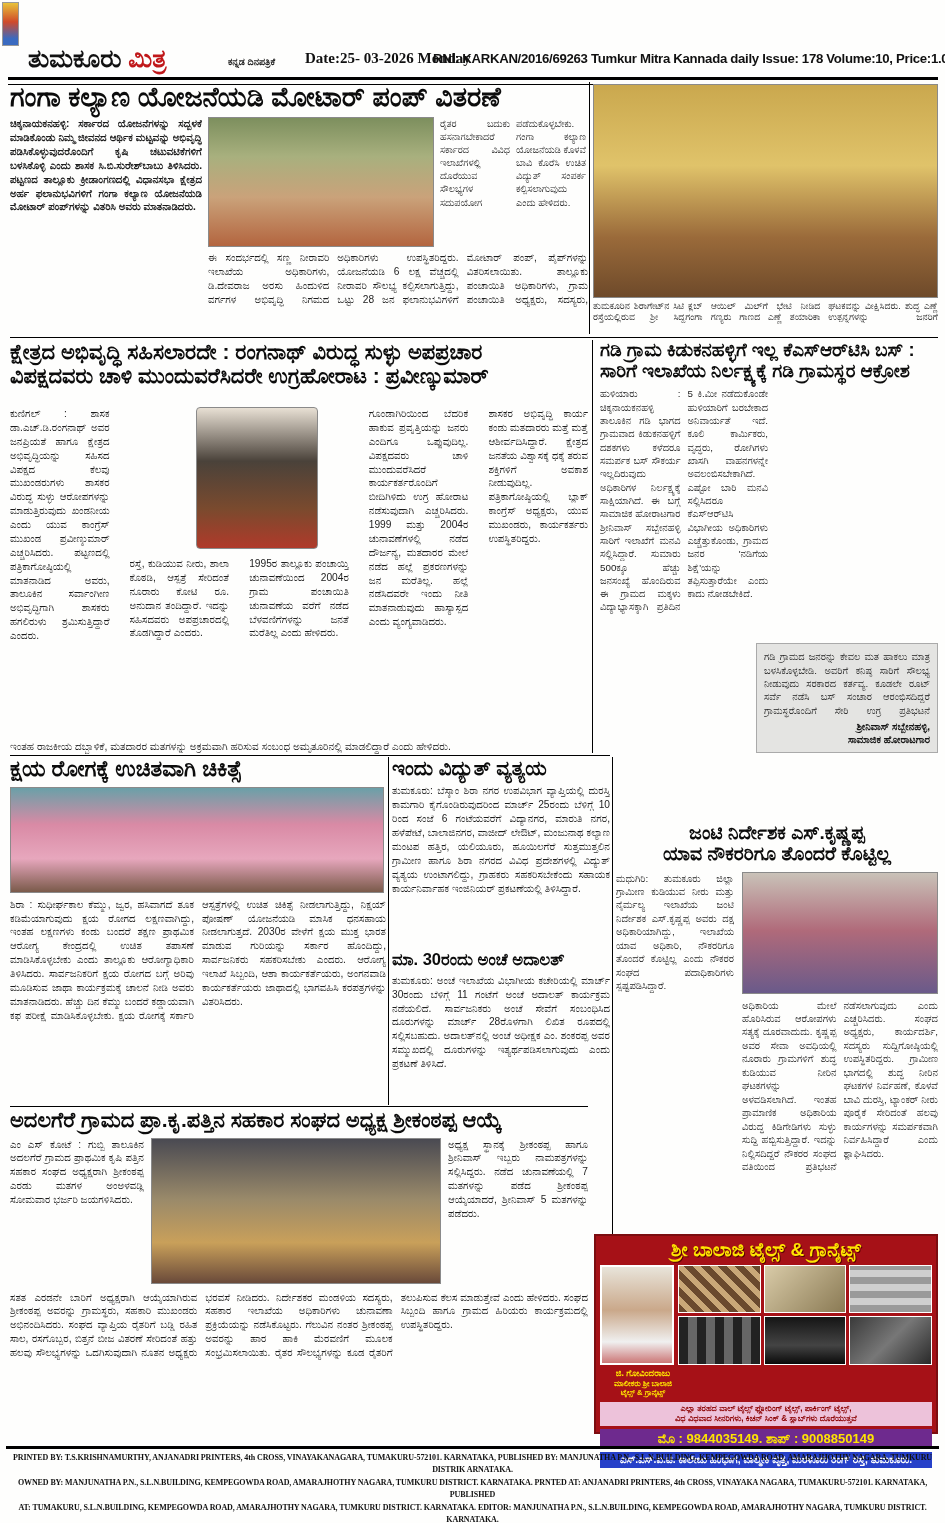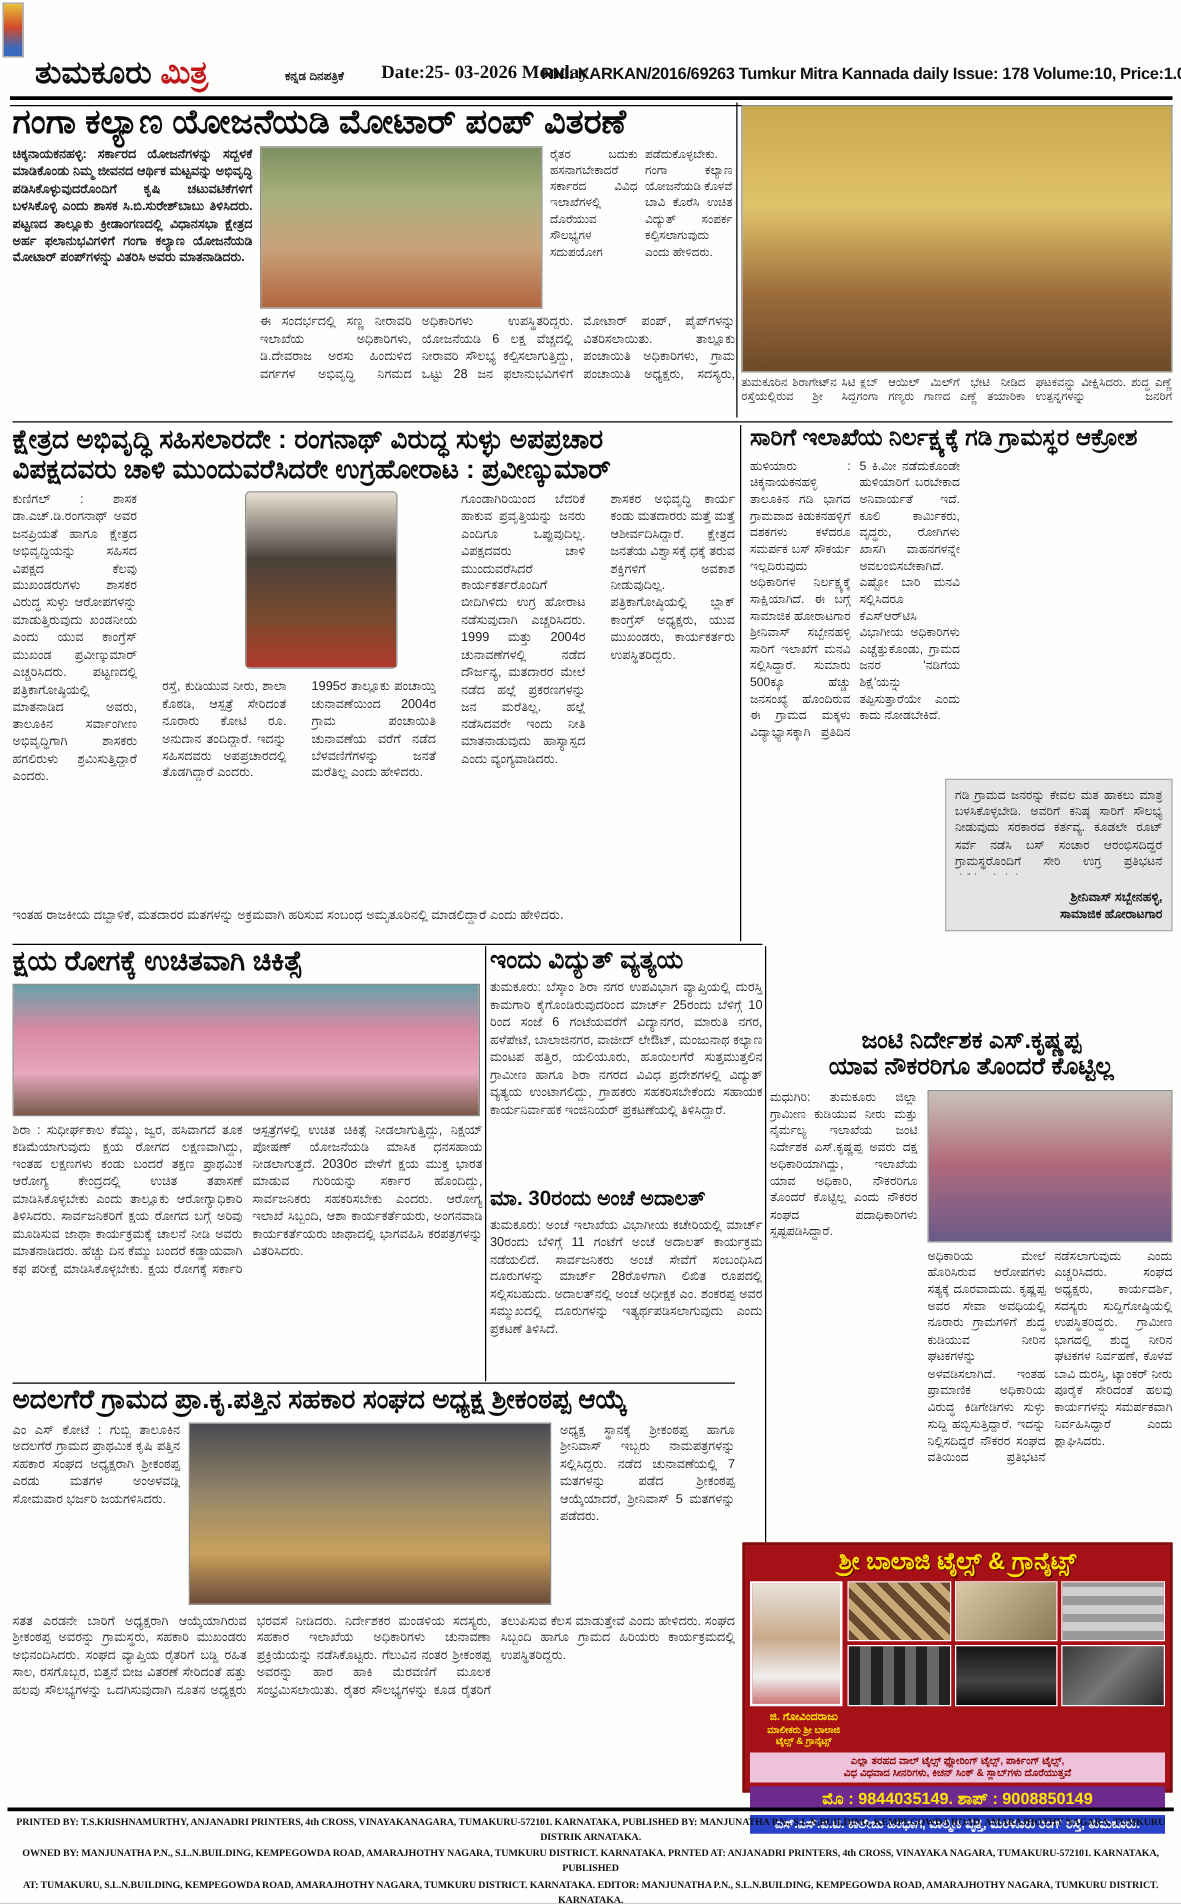--- a/index.html
+++ b/index.html
@@ -33,37 +33,37 @@
   .p1{width:226px;height:130px;background:linear-gradient(180deg,#7d8f5e 0%,#a8b07e 30%,#caa27a 62%,#b3653f 100%);}
   .a1col3{width:146px;height:130px;column-count:2;column-gap:6px;font-size:9.6px;}
   .a1below{margin-top:4px;height:68px;}
   .pright{position:absolute;left:593px;top:84px;width:345px;height:214px;
           background:linear-gradient(180deg,#caa84e 0%,#e0c36a 38%,#9a6a3a 72%,#6e4a2a 100%);}
   .cap1{position:absolute;left:593px;top:301px;width:345px;height:33px;font-size:9.3px;line-height:1.2;
         column-count:3;column-gap:8px;text-align:justify;color:#222;overflow:hidden;}
   
   .a2{position:absolute;left:10px;top:340px;width:578px;height:414px;}
   .a2 .h{font-size:21px;}
-  .a2body{position:relative;margin-top:6px;height:330px;display:flex;gap:20px;justify-content:flex-end;}
+  .a2body{position:relative;margin-top:20px;height:330px;display:flex;gap:20px;}
   .a2c{width:107px;height:100%;}
   .a2c.pad{padding-top:150px;box-sizing:border-box;}
   .p2{position:absolute;left:186px;top:0;width:122px;height:142px;
       background:linear-gradient(180deg,#e8e0d4 0%,#4a423a 38%,#7a4a2e 72%,#b03a2a 100%);border-radius:4px;}
   .a2close{margin-top:4px;font-size:10.4px;color:#1c1c1c;}
   
   .a3{position:absolute;left:592px;top:340px;width:346px;height:413px;border-left:1px solid #000;padding-left:7px;box-sizing:border-box;}
   .a3 .h{font-size:18.5px;}
   .a3body{display:flex;gap:8px;margin-top:6px;}
   .a3left{width:168px;height:250px;column-count:2;column-gap:7px;font-size:9.8px;}
   .a3right{width:156px;}
   .p3{width:156px;height:150px;background:linear-gradient(180deg,#ddd8cf 0%,#b9b1a4 55%,#8a8378 100%);}
   .a3rtxt{margin-top:4px;height:90px;font-size:9.8px;}
   .a3box{margin-top:6px;margin-left:auto;width:182px;background:#e4e4e2;border:1px solid #aaa;padding:6px 7px;box-sizing:border-box;}
   .a3box .txt{font-size:9.8px;height:70px;}
-  .a3sign{margin-top:12px;text-align:right;font-size:10px;font-weight:bold;line-height:1.3;}
+  .a3sign{margin-top:0;text-align:right;font-size:10px;font-weight:bold;line-height:1.3;}
   
   .a4{position:absolute;left:10px;top:757px;width:376px;height:348px;}
   .a4 .h{font-size:22px;}
   .p4{width:374px;height:106px;margin-top:5px;background:linear-gradient(180deg,#6aa0a8 0%,#d98aa5 35%,#e7a7bd 68%,#7a5a4a 100%);}
   .a4body{margin-top:5px;height:196px;}
   
   .a5{position:absolute;left:392px;top:757px;width:218px;height:348px;}
   .a5 .h{font-size:20px;}
   .a5b1{margin-top:5px;height:158px;}
   .a5 .h2{font-size:16.5px;margin-top:8px;}
@@ -149,20 +149,21 @@
       <div class="txt a2c">ಕುಣಿಗಲ್ : ಶಾಸಕ ಡಾ.ಎಚ್.ಡಿ.ರಂಗನಾಥ್ ಅವರ ಜನಪ್ರಿಯತೆ ಹಾಗೂ ಕ್ಷೇತ್ರದ ಅಭಿವೃದ್ಧಿಯನ್ನು ಸಹಿಸದ ವಿಪಕ್ಷದ ಕೆಲವು ಮುಖಂಡರುಗಳು ಶಾಸಕರ ವಿರುದ್ಧ ಸುಳ್ಳು ಆರೋಪಗಳನ್ನು ಮಾಡುತ್ತಿರುವುದು ಖಂಡನೀಯ ಎಂದು ಯುವ ಕಾಂಗ್ರೆಸ್ ಮುಖಂಡ ಪ್ರವೀಣ್ಕುಮಾರ್ ಎಚ್ಚರಿಸಿದರು. ಪಟ್ಟಣದಲ್ಲಿ ಪತ್ರಿಕಾಗೋಷ್ಠಿಯಲ್ಲಿ ಮಾತನಾಡಿದ ಅವರು, ತಾಲೂಕಿನ ಸರ್ವಾಂಗೀಣ ಅಭಿವೃದ್ಧಿಗಾಗಿ ಶಾಸಕರು ಹಗಲಿರುಳು ಶ್ರಮಿಸುತ್ತಿದ್ದಾರೆ ಎಂದರು.</div>
       <div class="txt a2c pad">ರಸ್ತೆ, ಕುಡಿಯುವ ನೀರು, ಶಾಲಾ ಕೊಠಡಿ, ಆಸ್ಪತ್ರೆ ಸೇರಿದಂತೆ ನೂರಾರು ಕೋಟಿ ರೂ. ಅನುದಾನ ತಂದಿದ್ದಾರೆ. ಇದನ್ನು ಸಹಿಸದವರು ಅಪಪ್ರಚಾರದಲ್ಲಿ ತೊಡಗಿದ್ದಾರೆ ಎಂದರು.</div>
       <div class="txt a2c pad">1995ರ ತಾಲ್ಲೂಕು ಪಂಚಾಯ್ತಿ ಚುನಾವಣೆಯಿಂದ 2004ರ ಗ್ರಾಮ ಪಂಚಾಯಿತಿ ಚುನಾವಣೆಯ ವರೆಗೆ ನಡೆದ ಬೆಳವಣಿಗೆಗಳನ್ನು ಜನತೆ ಮರೆತಿಲ್ಲ ಎಂದು ಹೇಳಿದರು.</div>
       <div class="txt a2c">ಗೂಂಡಾಗಿರಿಯಿಂದ ಬೆದರಿಕೆ ಹಾಕುವ ಪ್ರವೃತ್ತಿಯನ್ನು ಜನರು ಎಂದಿಗೂ ಒಪ್ಪುವುದಿಲ್ಲ. ವಿಪಕ್ಷದವರು ಚಾಳಿ ಮುಂದುವರೆಸಿದರೆ ಕಾರ್ಯಕರ್ತರೊಂದಿಗೆ ಬೀದಿಗಿಳಿದು ಉಗ್ರ ಹೋರಾಟ ನಡೆಸುವುದಾಗಿ ಎಚ್ಚರಿಸಿದರು. 1999 ಮತ್ತು 2004ರ ಚುನಾವಣೆಗಳಲ್ಲಿ ನಡೆದ ದೌರ್ಜನ್ಯ, ಮತದಾರರ ಮೇಲೆ ನಡೆದ ಹಲ್ಲೆ ಪ್ರಕರಣಗಳನ್ನು ಜನ ಮರೆತಿಲ್ಲ. ಹಲ್ಲೆ ನಡೆಸಿದವರೇ ಇಂದು ನೀತಿ ಮಾತನಾಡುವುದು ಹಾಸ್ಯಾಸ್ಪದ ಎಂದು ವ್ಯಂಗ್ಯವಾಡಿದರು.</div>
       <div class="txt a2c">ಶಾಸಕರ ಅಭಿವೃದ್ಧಿ ಕಾರ್ಯ ಕಂಡು ಮತದಾರರು ಮತ್ತೆ ಮತ್ತೆ ಆಶೀರ್ವದಿಸಿದ್ದಾರೆ. ಕ್ಷೇತ್ರದ ಜನತೆಯ ವಿಶ್ವಾಸಕ್ಕೆ ಧಕ್ಕೆ ತರುವ ಶಕ್ತಿಗಳಿಗೆ ಅವಕಾಶ ನೀಡುವುದಿಲ್ಲ. ಪತ್ರಿಕಾಗೋಷ್ಠಿಯಲ್ಲಿ ಬ್ಲಾಕ್ ಕಾಂಗ್ರೆಸ್ ಅಧ್ಯಕ್ಷರು, ಯುವ ಮುಖಂಡರು, ಕಾರ್ಯಕರ್ತರು ಉಪಸ್ಥಿತರಿದ್ದರು.</div>
     </div>
     <div class="a2close">ಇಂತಹ ರಾಜಕೀಯ ದಬ್ಬಾಳಿಕೆ, ಮತದಾರರ ಮತಗಳನ್ನು ಅಕ್ರಮವಾಗಿ ಹರಿಸುವ ಸಂಬಂಧ ಅಮೃತೂರಿನಲ್ಲಿ ಮಾಡಲಿದ್ದಾರೆ ಎಂದು ಹೇಳಿದರು.</div>
   </div>
 
   <div class="a3">
+    <div class="hl h">ಗಡಿ ಗ್ರಾಮ ಕಿಡುಕನಹಳ್ಳಿಗೆ ಇಲ್ಲ ಕೆಎಸ್‌ಆರ್‌ಟಿಸಿ ಬಸ್ :</div>
     <div class="hl h">ಸಾರಿಗೆ ಇಲಾಖೆಯ ನಿರ್ಲಕ್ಷ್ಯಕ್ಕೆ ಗಡಿ ಗ್ರಾಮಸ್ಥರ ಆಕ್ರೋಶ</div>
     <div class="a3body">
       <div class="txt a3left">ಹುಳಿಯಾರು : ಚಿಕ್ಕನಾಯಕನಹಳ್ಳಿ ತಾಲೂಕಿನ ಗಡಿ ಭಾಗದ ಗ್ರಾಮವಾದ ಕಿಡುಕನಹಳ್ಳಿಗೆ ದಶಕಗಳು ಕಳೆದರೂ ಸಮರ್ಪಕ ಬಸ್ ಸೌಕರ್ಯ ಇಲ್ಲದಿರುವುದು ಅಧಿಕಾರಿಗಳ ನಿರ್ಲಕ್ಷ್ಯಕ್ಕೆ ಸಾಕ್ಷಿಯಾಗಿದೆ. ಈ ಬಗ್ಗೆ ಸಾಮಾಜಿಕ ಹೋರಾಟಗಾರ ಶ್ರೀನಿವಾಸ್ ಸಬ್ಬೇನಹಳ್ಳಿ ಸಾರಿಗೆ ಇಲಾಖೆಗೆ ಮನವಿ ಸಲ್ಲಿಸಿದ್ದಾರೆ. ಸುಮಾರು 500ಕ್ಕೂ ಹೆಚ್ಚು ಜನಸಂಖ್ಯೆ ಹೊಂದಿರುವ ಈ ಗ್ರಾಮದ ಮಕ್ಕಳು ವಿದ್ಯಾಭ್ಯಾಸಕ್ಕಾಗಿ ಪ್ರತಿದಿನ 5 ಕಿ.ಮೀ ನಡೆದುಕೊಂಡೇ ಹುಳಿಯಾರಿಗೆ ಬರಬೇಕಾದ ಅನಿವಾರ್ಯತೆ ಇದೆ. ಕೂಲಿ ಕಾರ್ಮಿಕರು, ವೃದ್ಧರು, ರೋಗಿಗಳು ಖಾಸಗಿ ವಾಹನಗಳನ್ನೇ ಅವಲಂಬಿಸಬೇಕಾಗಿದೆ. ಎಷ್ಟೋ ಬಾರಿ ಮನವಿ ಸಲ್ಲಿಸಿದರೂ ಕೆಎಸ್‌ಆರ್‌ಟಿಸಿ ವಿಭಾಗೀಯ ಅಧಿಕಾರಿಗಳು ಎಚ್ಚೆತ್ತುಕೊಂಡು, ಗ್ರಾಮದ ಜನರ 'ನಡಿಗೆಯ ಶಿಕ್ಷೆ'ಯನ್ನು ತಪ್ಪಿಸುತ್ತಾರೆಯೇ ಎಂದು ಕಾದು ನೋಡಬೇಕಿದೆ.</div>
     </div>
     <div class="a3box">
       <div class="txt">ಗಡಿ ಗ್ರಾಮದ ಜನರನ್ನು ಕೇವಲ ಮತ ಹಾಕಲು ಮಾತ್ರ ಬಳಸಿಕೊಳ್ಳಬೇಡಿ. ಅವರಿಗೆ ಕನಿಷ್ಠ ಸಾರಿಗೆ ಸೌಲಭ್ಯ ನೀಡುವುದು ಸರಕಾರದ ಕರ್ತವ್ಯ. ಕೂಡಲೇ ರೂಟ್ ಸರ್ವೆ ನಡೆಸಿ ಬಸ್ ಸಂಚಾರ ಆರಂಭಿಸದಿದ್ದರೆ ಗ್ರಾಮಸ್ಥರೊಂದಿಗೆ ಸೇರಿ ಉಗ್ರ ಪ್ರತಿಭಟನೆ ನಡೆಸಲಾಗುವುದು.</div>
       <div class="a3sign">
         <div>ಶ್ರೀನಿವಾಸ್ ಸಬ್ಬೇನಹಳ್ಳಿ,</div>
         <div>ಸಾಮಾಜಿಕ ಹೋರಾಟಗಾರ</div>
       </div>

